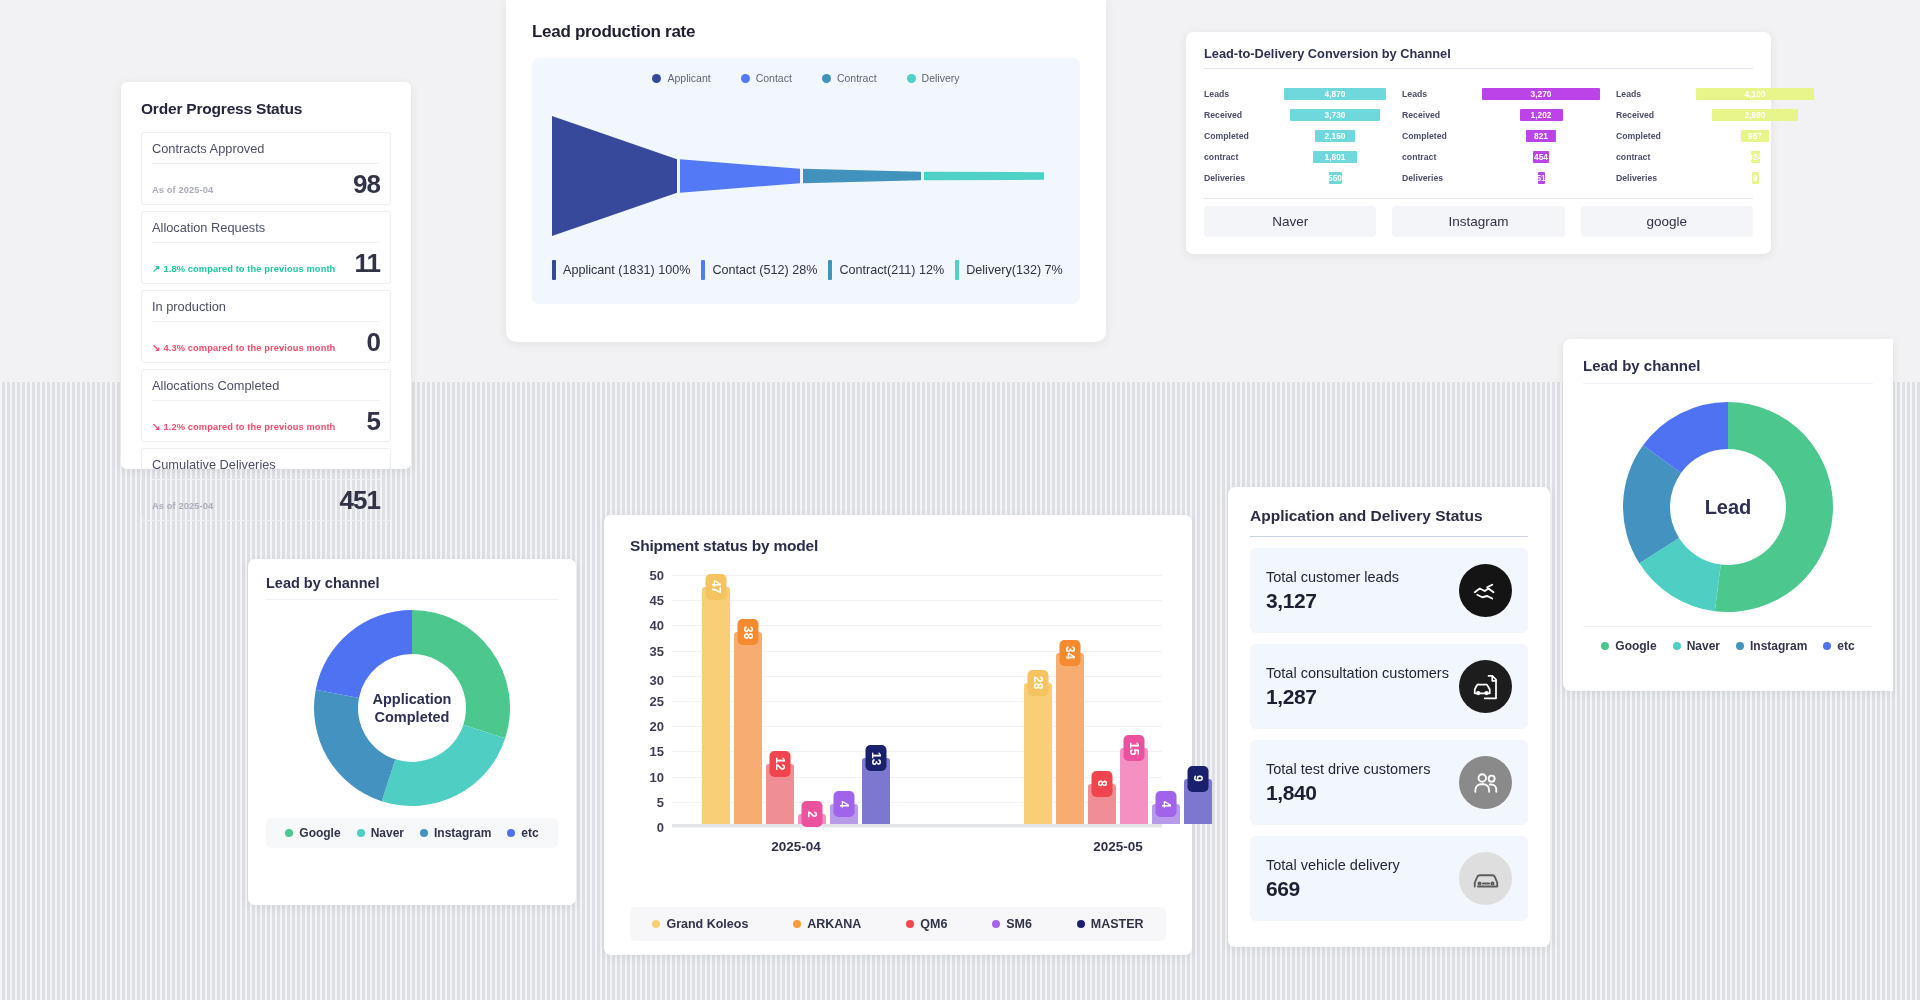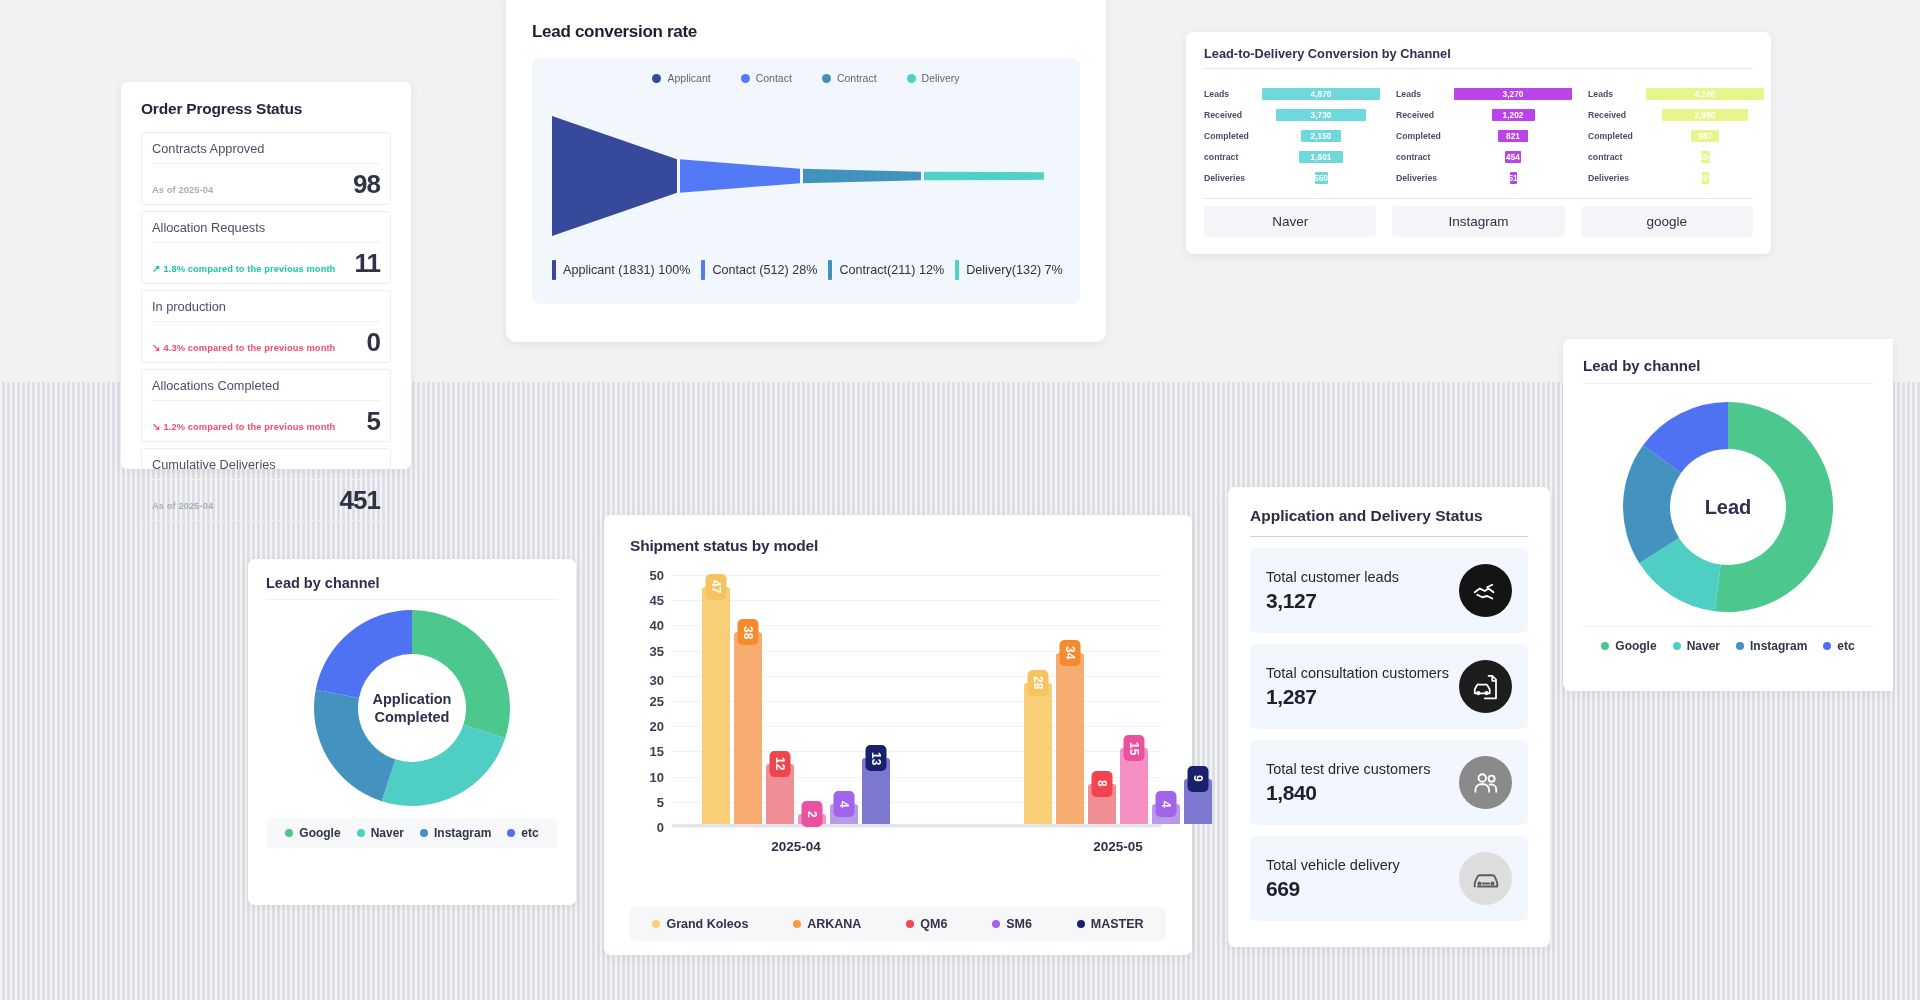--- a/index.html
+++ b/index.html
@@ -43,21 +43,21 @@
   .fl-foot{position:absolute;left:20px;bottom:24px;display:flex;gap:11px;align-items:center;}
   .fl-foot .fi{display:flex;align-items:center;gap:7px;font-size:12.6px;color:#2f3145;}
   .fl-bar{width:4px;height:20px;border-radius:1px;display:inline-block;}
 
   
   #channel-card{left:1186px;top:32px;width:585px;height:222px;border-radius:7px;padding:14px 18px 12px 18px;}
   #channel-card .card-title{font-size:12.8px;color:#2d3050;padding-bottom:7px;border-bottom:1px solid #dfe4f0;}
   #ch-cols{display:flex;margin-top:14px;gap:16px;}
   .ch-col{flex:1;}
   .ch-row{display:flex;align-items:center;height:21px;}
-  .ch-name{font-size:8.7px;font-weight:bold;color:#4a4d68;width:58px;flex:none;}
+  .ch-name{font-size:8.7px;font-weight:bold;color:#4a4d68;width:80px;flex:none;}
   .ch-bar{height:12px;border-radius:1px;display:flex;align-items:center;justify-content:center;
     font-size:8.3px;font-weight:bold;color:#fff;min-width:7px;}
   .ch-divider{border-top:1px solid #e3e7f2;margin:10px 0 7px 0;}
   .ch-btns{display:flex;gap:16px;}
   .ch-btn{flex:1;background:#f4f5f9;border:none;border-radius:4px;height:31px;
     font-family:"Liberation Sans",sans-serif;font-size:13.5px;color:#2f3246;cursor:pointer;}
 
   
   #donut-right{left:1563px;top:339px;width:330px;height:352px;border-radius:8px 0 0 8px;padding:18px 20px 8px 20px;}
   #donut-right .card-title{font-size:15px;color:#2c2f4c;padding-bottom:9px;border-bottom:1px solid #eef0f5;}
@@ -139,21 +139,21 @@
     <div class="op-label">Cumulative Deliveries</div>
     <div class="op-bottom">
       <div class="op-sub ">As of 2025-04</div>
       <div class="op-value">451</div>
     </div>
       </div>
     </div>
 </div>
 
 <div class="card" id="funnel-card">
-  <div class="card-title">Lead conversion rate</div>
+  <div class="card-title">Lead production rate</div>
   <div id="funnel-inner">
     <div class="fl-legend" id="fl-legend">
         <div class="it">
      <span class="dot" style="background:#36499b"></span>
      <span>Applicant</span>
         </div>
         <div class="it">
      <span class="dot" style="background:#5479f7"></span>
      <span>Contact</span>
         </div>
@@ -193,21 +193,21 @@
   </div>
 </div>
 
 <div class="card" id="channel-card">
   <div class="card-title">Lead-to-Delivery Conversion by Channel</div>
   <div id="ch-cols">
       <div class="ch-col">
         <div class="ch-row">
        <div class="ch-name">Leads</div>
        <div style="flex:1;display:flex;justify-content:center;">
-         <div class="ch-bar" style="background:#6ed8dd;width:118px">4,870</div>
+         <div class="ch-bar" style="background:#6ed8dd;width:102px">4,870</div>
        </div>
         </div>
         <div class="ch-row">
        <div class="ch-name">Received</div>
        <div style="flex:1;display:flex;justify-content:center;">
          <div class="ch-bar" style="background:#6ed8dd;width:90px">3,730</div>
        </div>
         </div>
         <div class="ch-row">
        <div class="ch-name">Completed</div>

